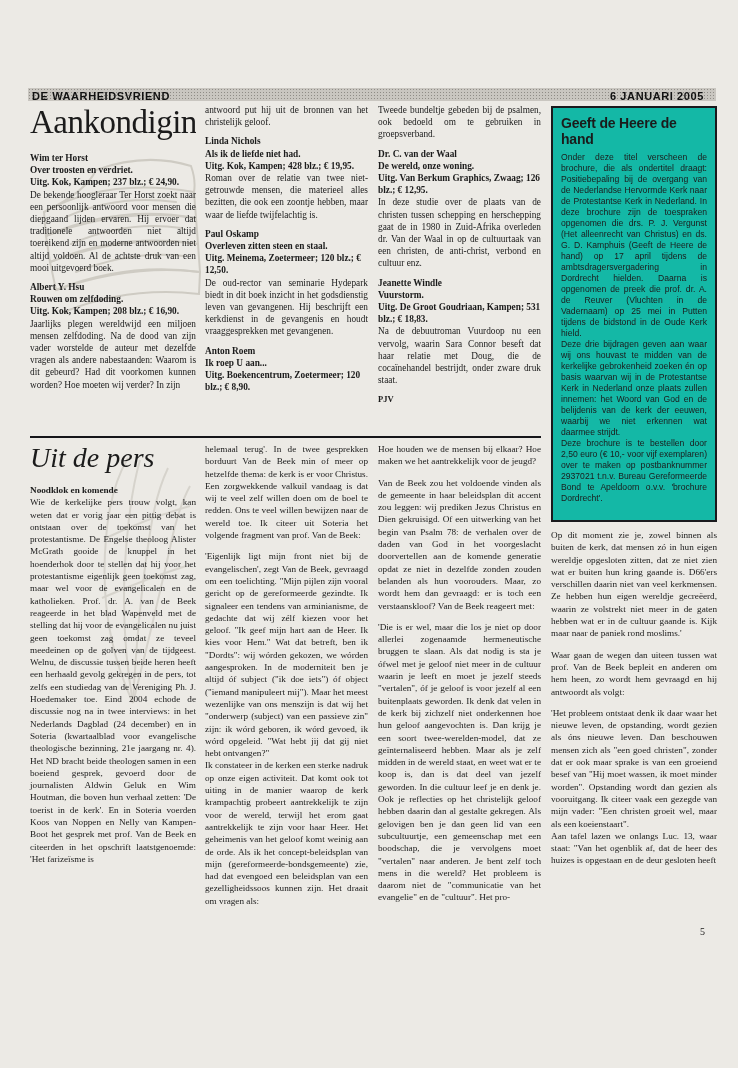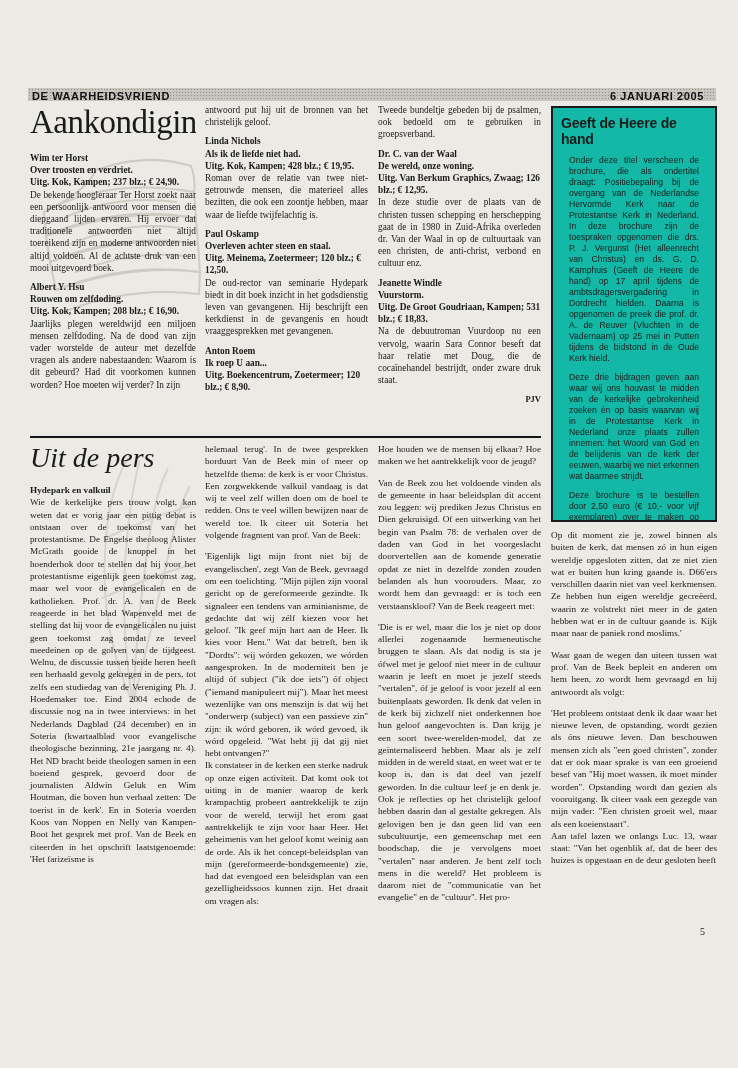--- a/index.html
+++ b/index.html
@@ -19,39 +19,39 @@
   
   .col{position:absolute;}
 
   
   .ank-title{font-size:33px;line-height:36px;margin:0 0 12px 0;font-weight:normal;letter-spacing:-0.5px;}
   .ank-col{font-size:9.3px;line-height:12.2px;}
   .entry{margin-bottom:7px;}
   .bold-line{font-weight:bold;}
   .review{text-align:justify;}
   .cont{margin-bottom:7px;text-align:justify;}
-  .byline{text-align:right;font-weight:bold;font-size:8.5px;margin-top:2px;}
+  .byline{text-align:left;font-weight:bold;font-size:8.5px;margin-top:2px;}
 
   .divider{position:absolute;left:30px;top:436px;width:511px;height:2px;background:#15151a;}
 
   
   .udp-title{font-size:28px;line-height:32px;font-style:italic;margin:0 0 10px 0;font-weight:normal;}
   .udp{font-size:9.2px;line-height:12.3px;}
   .udp p{margin:0 0 9px 0;text-align:justify;}
   .udp p:last-child{margin-bottom:0;}
   .ital{}
   .udp-head{font-weight:bold;margin-bottom:0 !important;}
 
   
   .rightcol{position:absolute;left:551px;top:106px;width:166px;}
   .box{box-sizing:border-box;width:166px;height:416px;border:2px solid #1a1a1d;
        padding:7px 8px;overflow:hidden;background:#14b8a6;
        font-family:"Liberation Sans",sans-serif;}
   .box-title{font-size:14px;font-weight:bold;margin:0 0 5px 0;letter-spacing:-0.2px;}
-  .box p{font-size:8.6px;line-height:11px;margin:8px;text-align:justify;}
+  .box p{font-size:8.6px;line-height:11px;margin:0;text-align:justify;}
   .box-col{margin-top:16px;}
 
   .pageno{position:absolute;left:700px;top:926px;font-size:10px;}
 
   .sketch{position:absolute;pointer-events:none;}
 </style>
 </head>
 <body>
 
 <div id="page">
@@ -102,21 +102,21 @@
   <div class="col ank-col" style="left:205px;top:104px;width:163px;height:330px;overflow:hidden;">
     <div class="cont">antwoord put hij uit de bronnen van het christelijk geloof.</div>
     <div class="entry">
       <div class="bold-line">Linda Nichols</div>
       <div class="bold-line">Als ik de liefde niet had.</div>
       <div class="bold-line">Uitg. Kok, Kampen; 428 blz.; € 19,95.</div>
       <div class="review">Roman over de relatie van twee niet-getrouwde mensen, die materieel alles bezitten, die ook een zoontje hebben, maar waar de liefde twijfelachtig is.</div>
     </div>
     <div class="entry">
       <div class="bold-line">Paul Oskamp</div>
-      <div class="bold-line">Overleven achter steen en staal.</div>
+      <div class="bold-line">Overleven zitten steen en staal.</div>
       <div class="bold-line">Uitg. Meinema, Zoetermeer; 120 blz.; € 12,50.</div>
       <div class="review">De oud-rector van seminarie Hydepark biedt in dit boek inzicht in het godsdienstig leven van gevangenen. Hij beschrijft een kerkdienst in de gevangenis en houdt vraaggesprekken met gevangenen.</div>
     </div>
     <div class="entry">
       <div class="bold-line">Anton Roem</div>
       <div class="bold-line">Ik roep U aan...</div>
       <div class="bold-line">Uitg. Boekencentrum, Zoetermeer; 120 blz.; € 8,90.</div>
     </div>
   </div>
 
@@ -134,21 +134,21 @@
       <div class="bold-line">Uitg. De Groot Goudriaan, Kampen; 531 blz.; € 18,83.</div>
       <div class="review">Na de debuutroman Vuurdoop nu een vervolg, waarin Sara Connor beseft dat haar relatie met Doug, die de cocaïnehandel bestrijdt, onder zware druk staat.</div>
     </div>
     <div class="byline">PJV</div>
   </div>
 
   <div class="divider"></div>
 
   <div class="col udp" style="left:30px;top:442px;width:166px;">
     <h2 class="udp-title">Uit de pers</h2>
-    <p class="udp-head">Hydepark en valkuil</p>
+    <p class="udp-head">Noodklok en komende</p>
     <p>Wie de kerkelijke pers trouw volgt, kan weten dat er vorig jaar een pittig debat is ontstaan over de toekomst van het protestantisme. De Engelse theoloog Alister McGrath gooide de knuppel in het hoenderhok door te stellen dat hij voor het protestantisme eigenlijk geen toekomst zag, maar wel voor de evangelicalen en de katholieken. Prof. dr. A. van de Beek reageerde in het blad Wapenveld met de stelling dat hij voor de evangelicalen nu juist geen toekomst zag omdat ze teveel meedeinen op de golven van de tijdgeest. Welnu, de discussie tussen beide heren heeft een herhaald gevolg gekregen in de pers, tot zelfs een studiedag van de Vereniging Ph. J. Hoedemaker toe. Eind 2004 echode de discussie nog na in twee interviews: in het Nederlands Dagblad (24 december) en in Soteria (kwartaalblad voor evangelische theologische bezinning, 21e jaargang nr. 4). Het ND bracht beide theologen samen in een boeiend gesprek, gevoerd door de journalisten Aldwin Geluk en Wim Houtman, die boven hun verhaal zetten: 'De toerist in de kerk'. En in Soteria voerden Koos van Noppen en Nelly van Kampen-Boot het gesprek met prof. Van de Beek en citeerden in het opschrift laatstgenoemde: 'Het farizeïsme is</p>
   </div>
 
   <div class="col udp" style="left:205px;top:443px;width:163px;">
     <p>helemaal terug'. In de twee gesprekken borduurt Van de Beek min of meer op hetzelfde thema: de kerk is er voor Christus. Een zorgwekkende valkuil vandaag is dat wij te veel zelf willen doen om de boel te redden. Ons te veel willen bewijzen naar de wereld toe. Ik citeer uit Soteria het volgende fragment van prof. Van de Beek:</p>
     <p class="ital">'Eigenlijk ligt mijn front niet bij de evangelischen', zegt Van de Beek, gevraagd om een toelichting. "Mijn pijlen zijn vooral gericht op de gereformeerde gezindte. Ik signaleer een tendens van arminianisme, de gedachte dat wij zélf kiezen voor het geloof. "Ik geef mijn hart aan de Heer. Ik kies voor Hem." Wat dat betreft, ben ik "Dordts": wij wórden gekozen, we wórden aangesproken. In de moderniteit ben je altijd óf subject ("ik doe iets") óf object ("iemand manipuleert mij"). Maar het meest wezenlijke van ons menszijn is dat wij het "onderwerp (subject) van een passieve zin" zijn: ik wórd geboren, ik wórd gevoed, ik wórd opgeleid. "Wat hebt jij dat gij niet hebt ontvangen?"</p>
     <p class="ital" style="margin-top:-9px;">Ik constateer in de kerken een sterke nadruk op onze eigen activiteit. Dat komt ook tot uiting in de manier waarop de kerk krampachtig probeert aantrekkelijk te zijn voor de wereld, terwijl het erom gaat aantrekkelijk te zijn voor haar Heer. Het geheimenis van het geloof komt weinig aan de orde. Als ik het concept-beleidsplan van mijn (gereformeerde-bondsgemeente) zie, had dat evengoed een beleidsplan van een gezelligheidssoos kunnen zijn. Het draait om vragen als:</p>
   </div>
 
   <div class="col udp" style="left:378px;top:443px;width:163px;">

